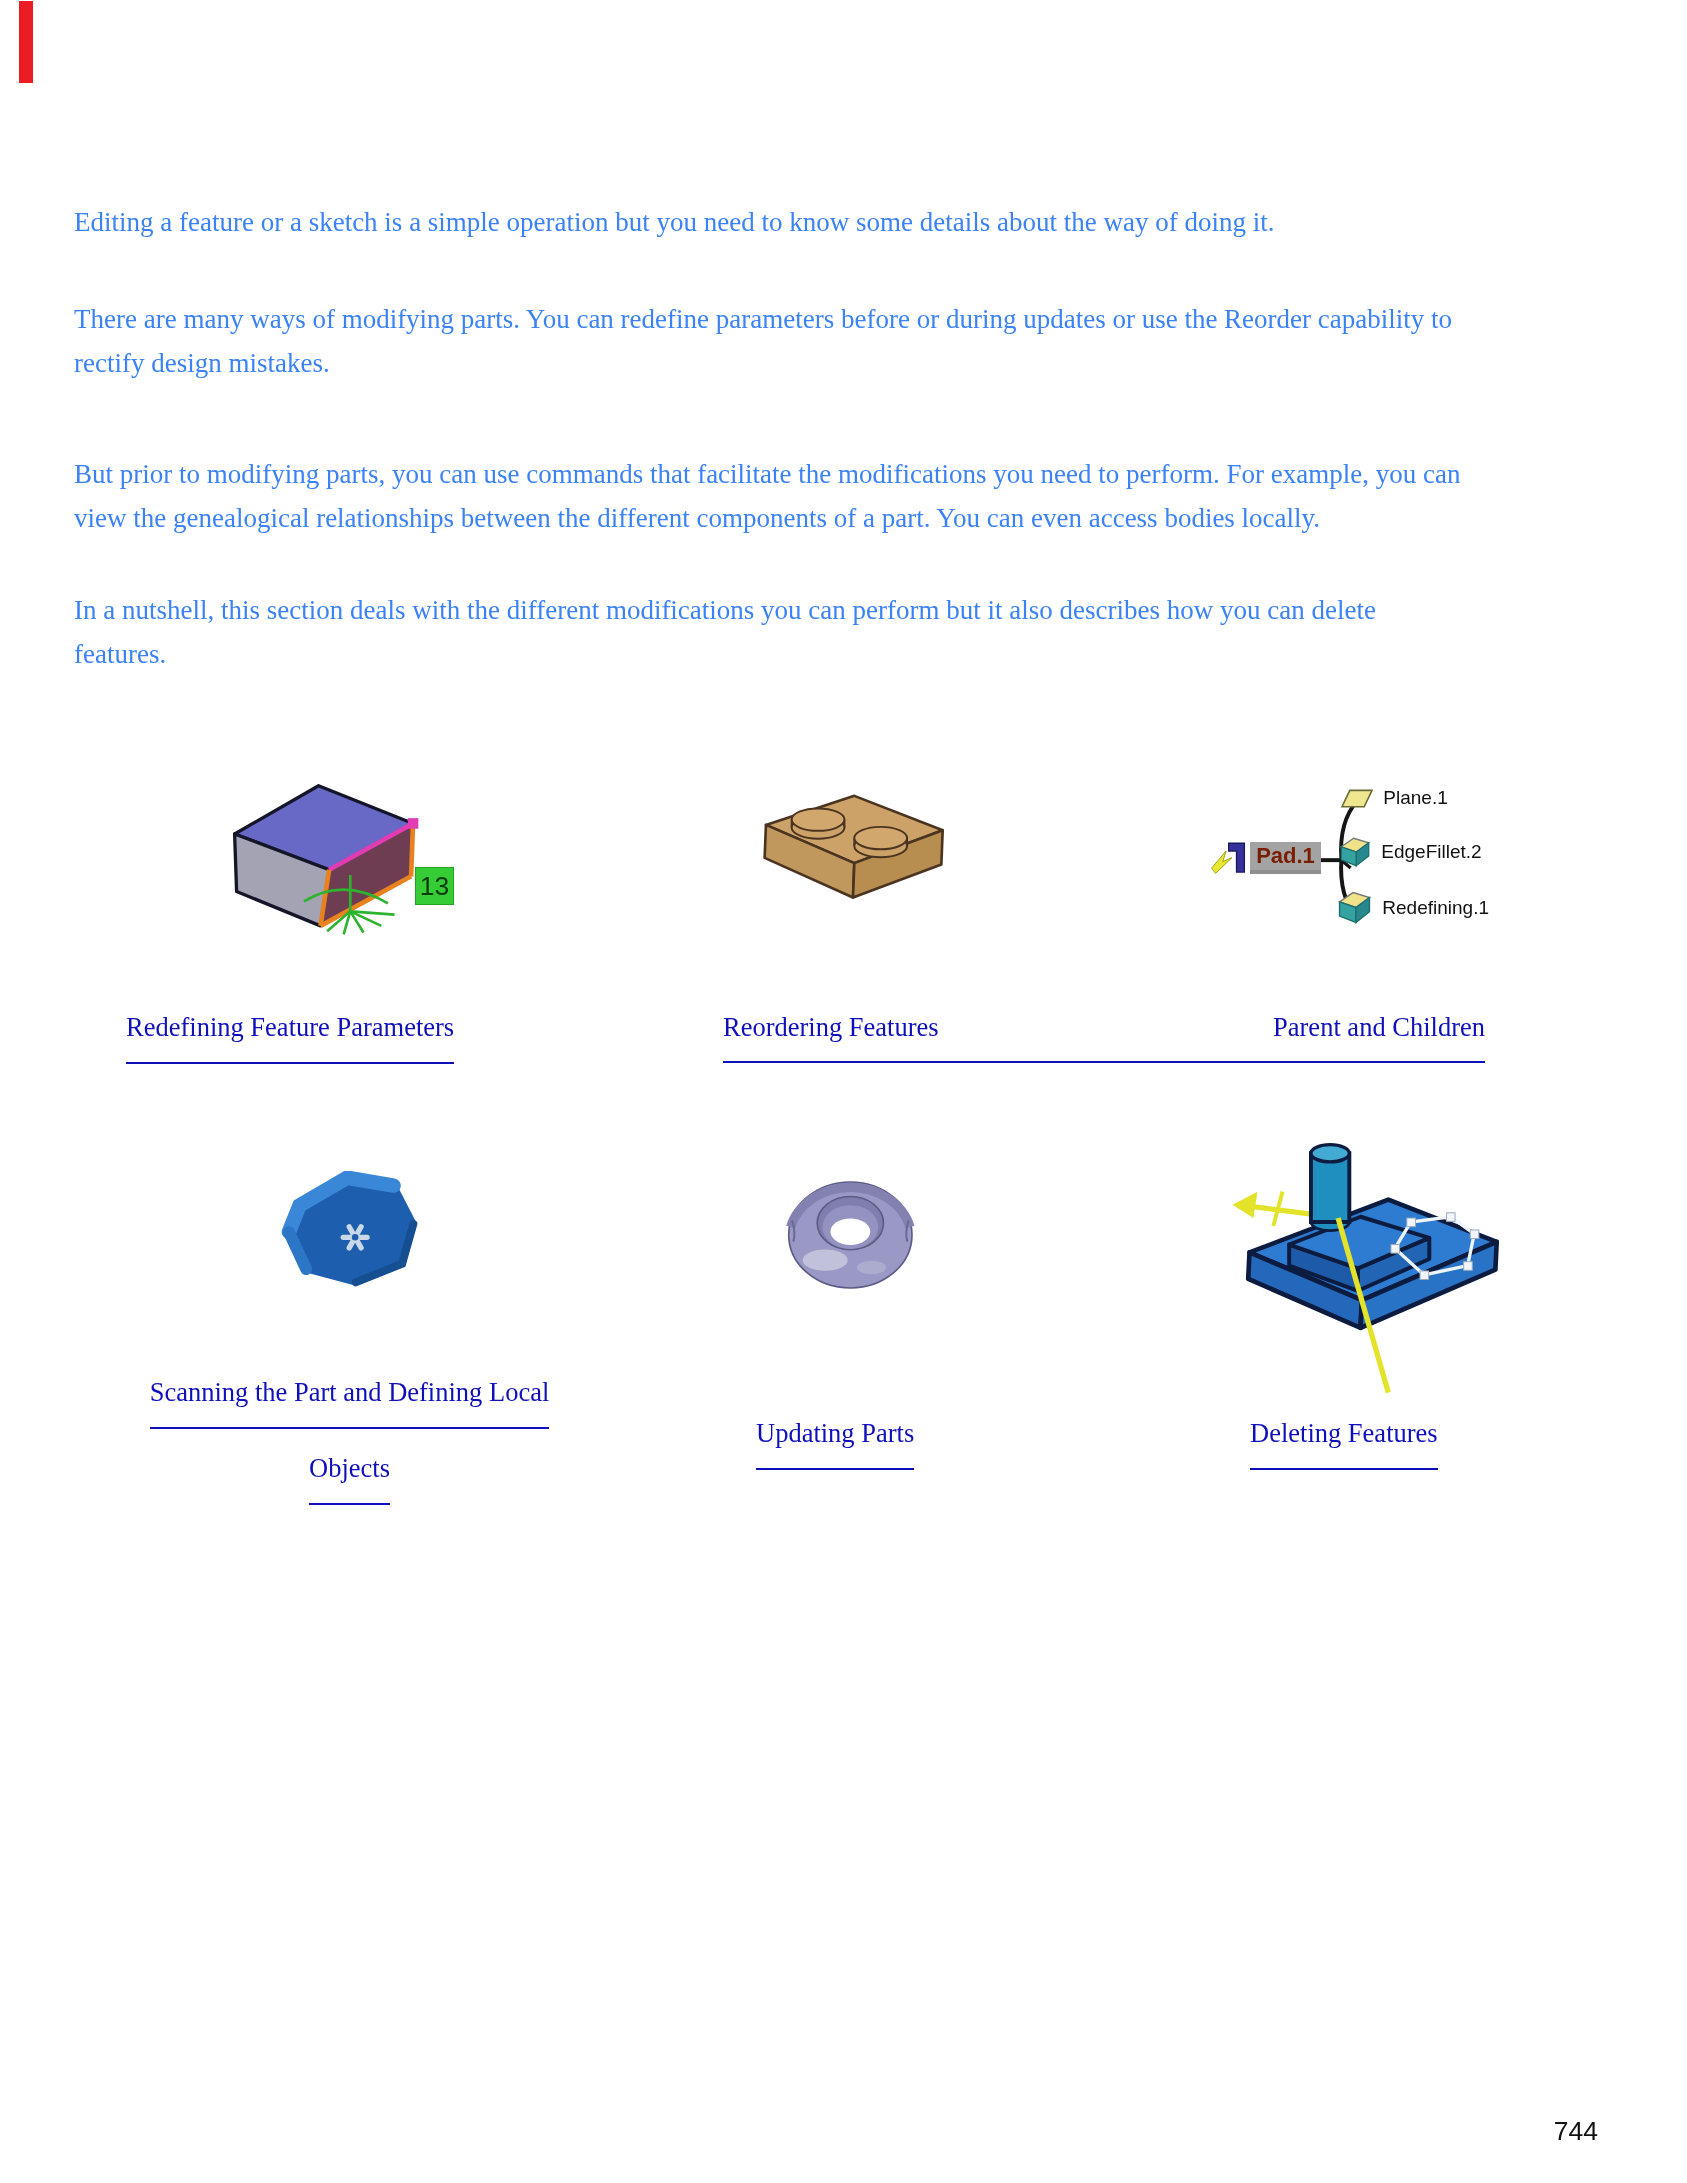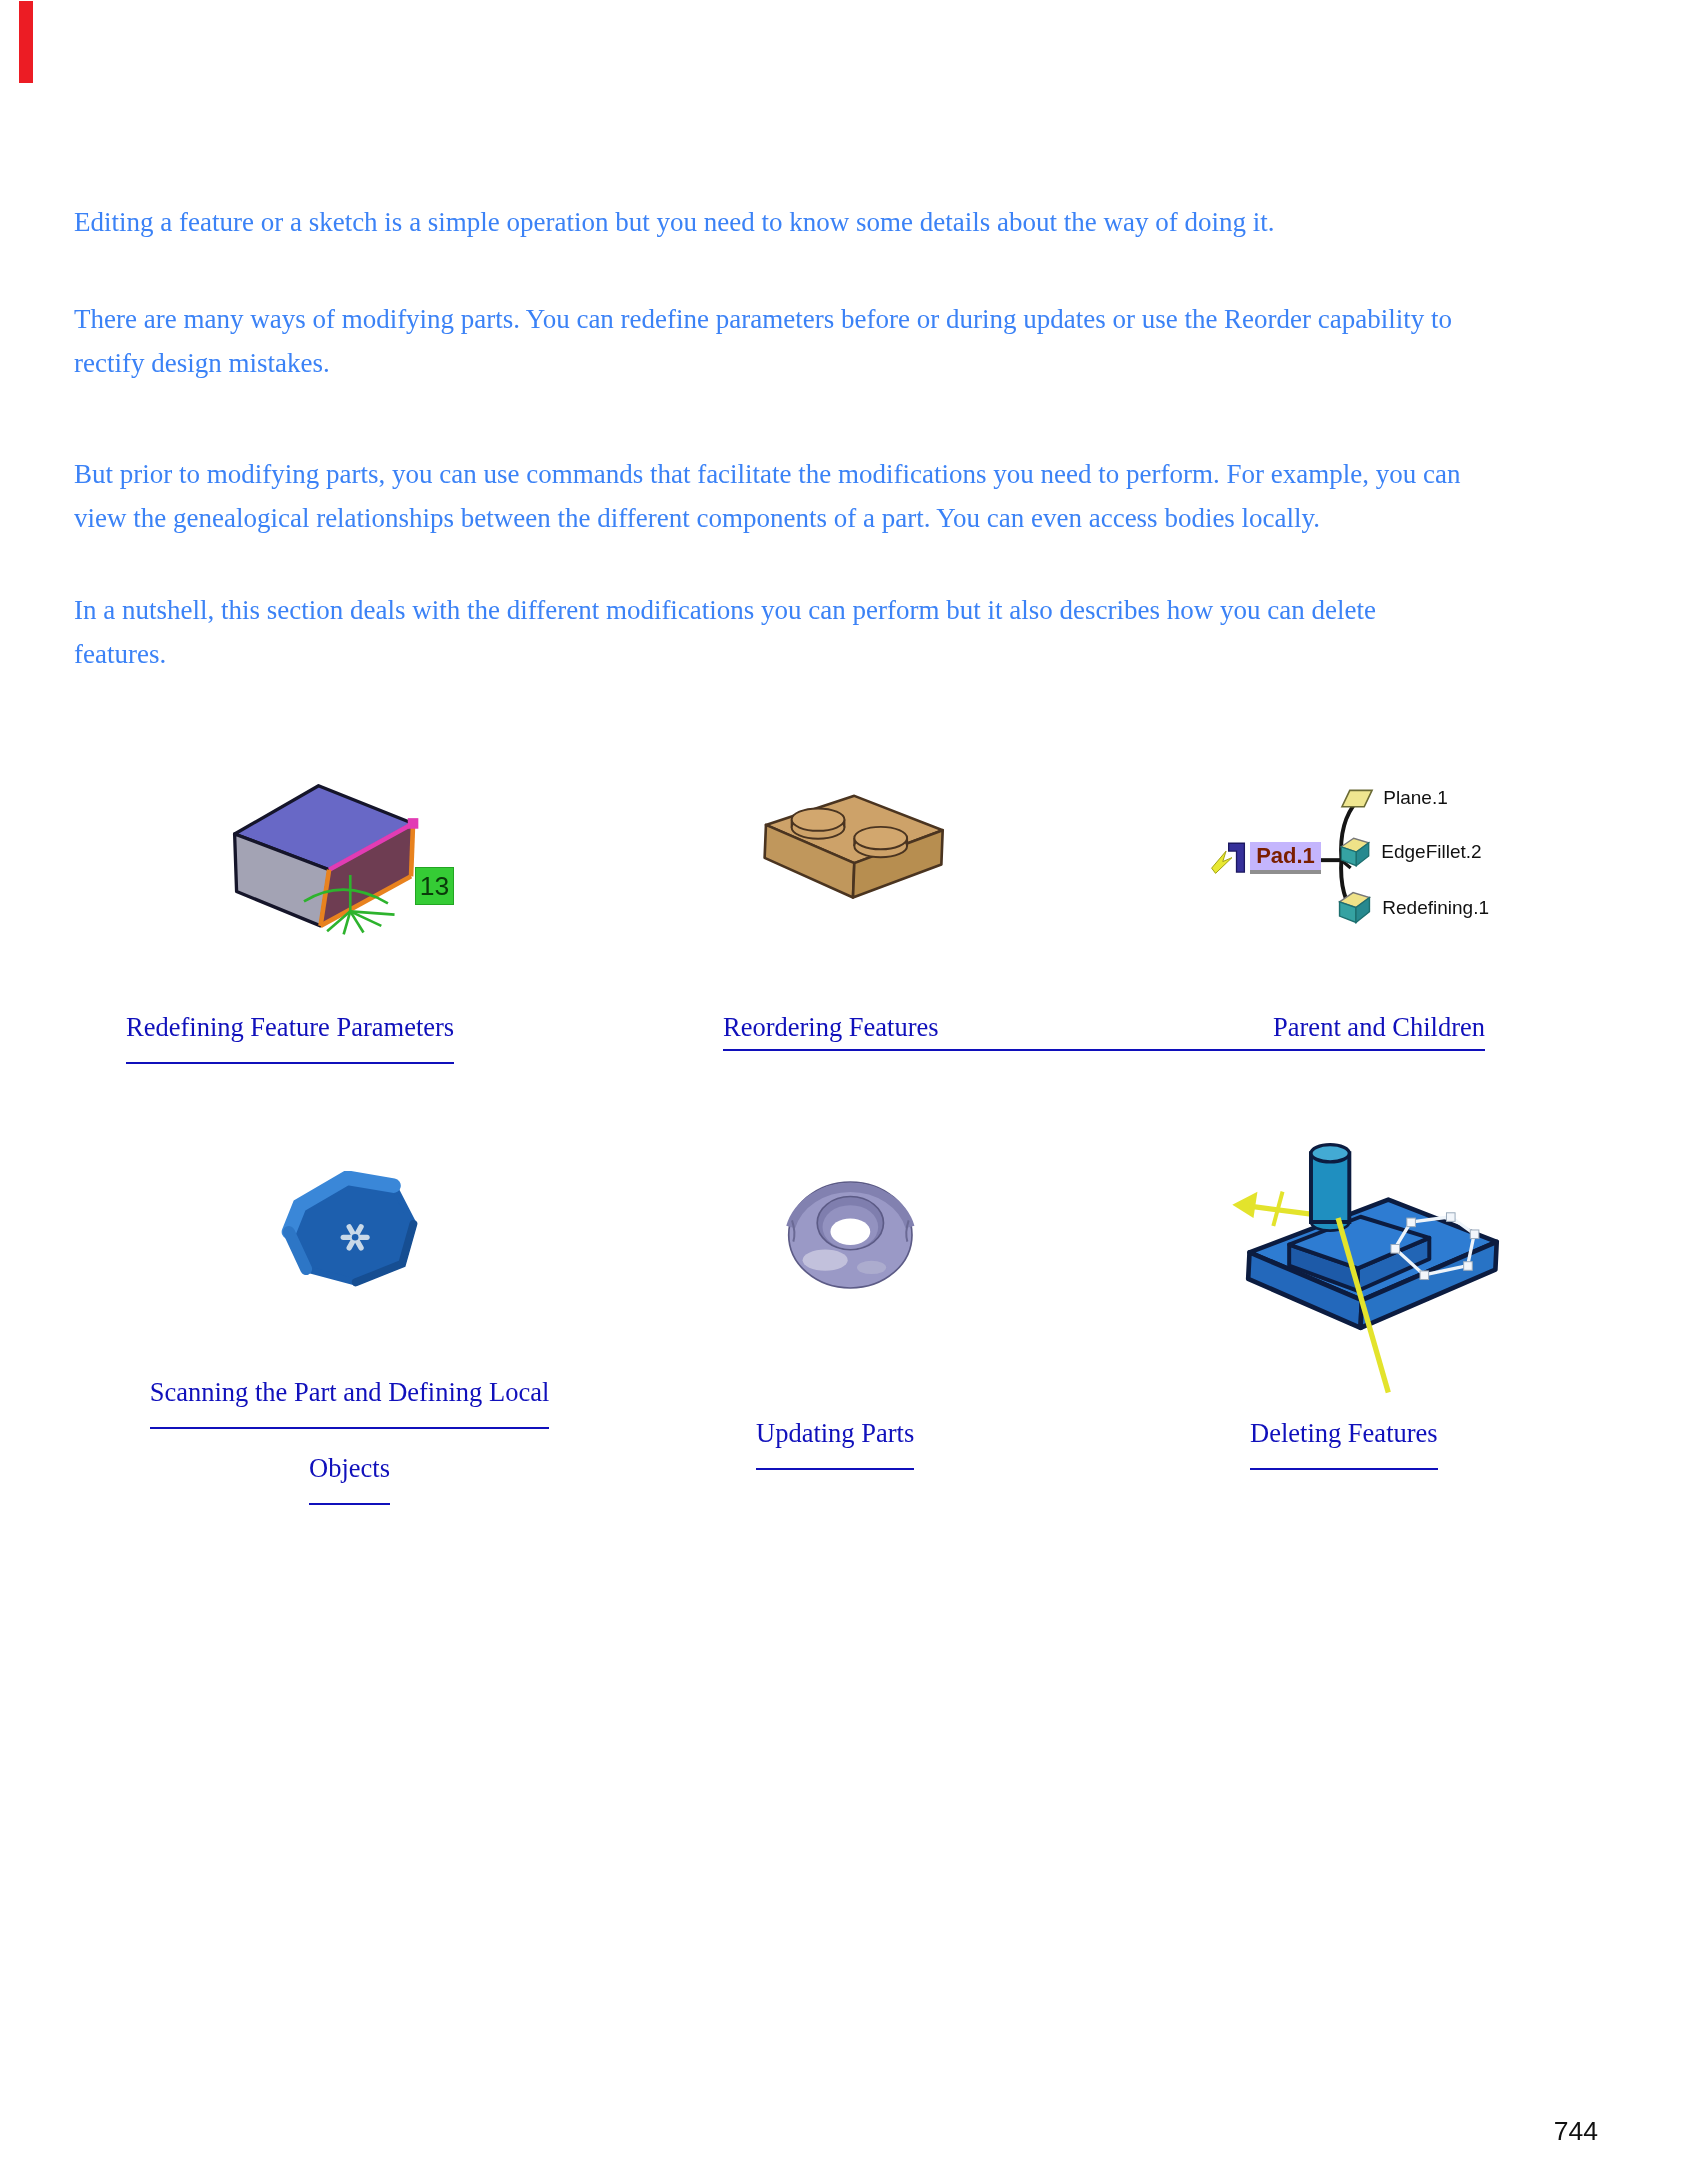--- a/index.html
+++ b/index.html
@@ -11,36 +11,36 @@
          color:#2c2c8e;letter-spacing:0px;}
   .para{left:74px;width:1389px;font-size:27px;line-height:44px;color:#3b82f6;}
   .p1{top:173px;}
   .p2{top:270px;}
   .p3{top:425px;}
   .p4{top:561px;}
   .link{color:#1010bb;font-size:26.5px;line-height:32px;text-decoration:none;cursor:pointer;}
   .u{border-bottom:2px solid #1010bb;padding-bottom:19px;display:inline-block;}
   .cap1{left:126px;top:1011px;}
   .cap-line{left:723px;top:1011px;width:762px;display:flex;justify-content:space-between;
-            border-bottom:2px solid #1010bb;padding-bottom:6px;}
+            border-bottom:2px solid #1010bb;padding-bottom:18px;}
   .scan-block{left:118px;top:1376px;width:463px;text-align:center;}
   .scan-line2{margin-top:22.5px;}
   .updating{left:756px;top:1417px;}
   .deleting{left:1250px;top:1417px;}
   .page-number{right:89px;top:2116px;font-family:"Liberation Sans", sans-serif;
                font-size:26.5px;color:#111;}
   .fig{position:absolute;}
   .fig svg{display:block;}
   .dim-chip{position:absolute;left:187px;top:98px;width:37px;height:36px;background:#35cc35;
             border:1.3px solid #23a523;color:#0a3a0a;font-family:"Liberation Sans", sans-serif;
             font-size:26.5px;font-weight:normal;display:flex;align-items:center;justify-content:center;}
   
   .tree{left:1204px;top:769px;width:331px;height:179px;}
   .pad-icon{position:absolute;left:5.3px;top:69px;}
-  .pad-label{position:absolute;left:46px;top:73px;width:71px;height:28px;background:#c4b5fd;
+  .pad-label{position:absolute;left:46px;top:73px;width:71px;height:28px;background:#a3a3a3;
              color:#7a1e00;font-family:"Liberation Sans", sans-serif;font-size:22px;font-weight:bold;
              display:flex;align-items:center;justify-content:center;border-bottom:4.6px solid #8f8f8f;}
   .tree-lines{position:absolute;left:111px;top:12px;}
   .tree-row{position:absolute;display:flex;align-items:center;gap:9.3px;height:37px;
             font-family:"Liberation Sans", sans-serif;font-size:19px;color:#111;}
   .trow1{left:136px;top:10.6px;}
   .trow2{left:134px;top:64px;}
   .trow3{left:132px;top:120px;}
 </style>
 </head>

